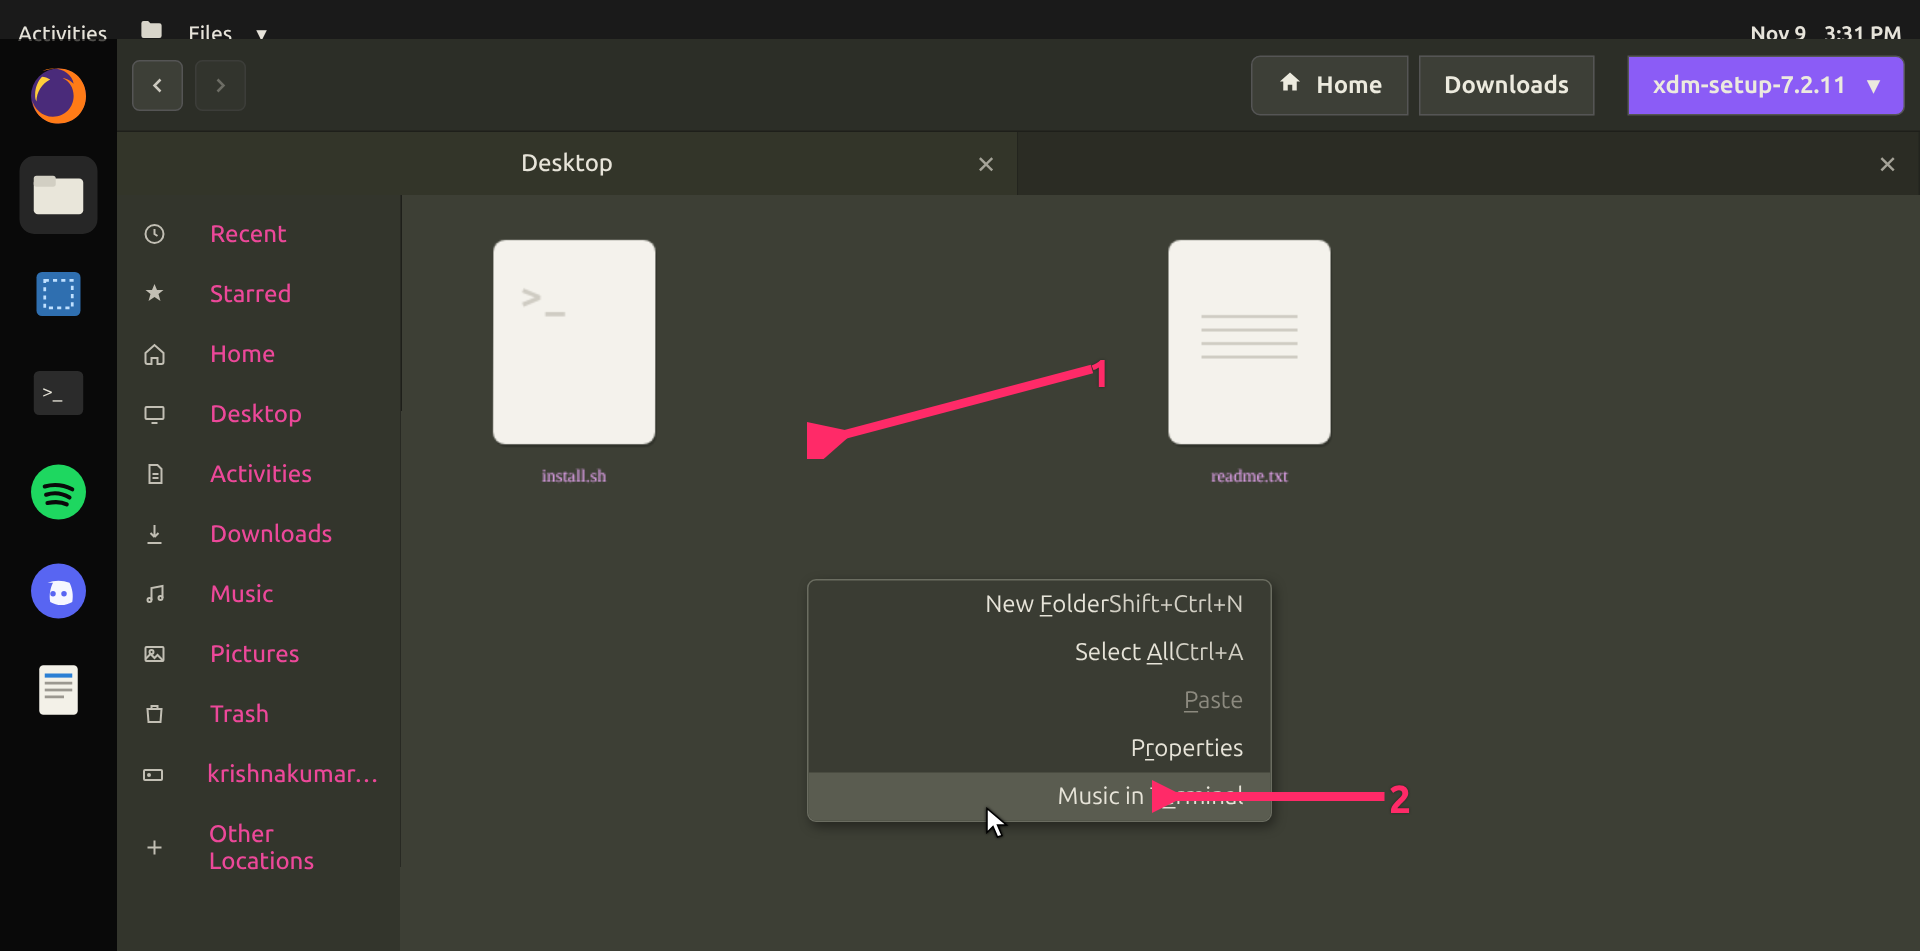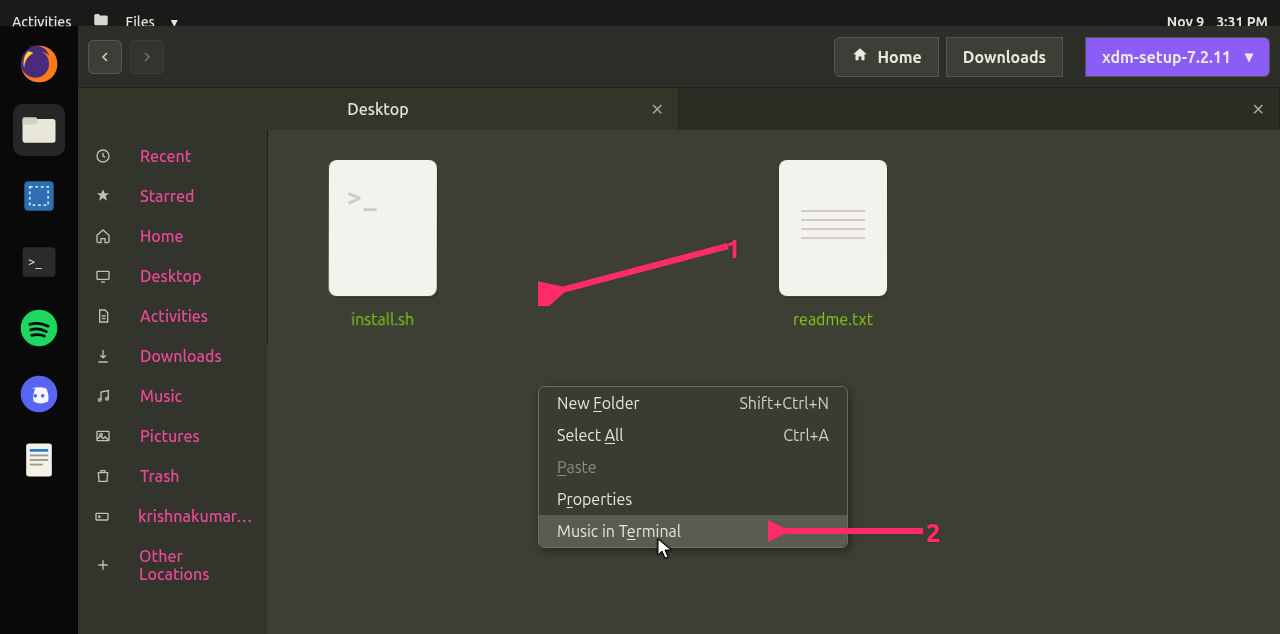--- a/index.html
+++ b/index.html
@@ -44,25 +44,25 @@
   .sidebar { width: 190px; background: #33352c; border-right: 1px solid #1e1f1a; padding-top: 6px; overflow: hidden; }
   .sb-item { display: flex; align-items: center; gap: 28px; padding: 11px 16px; font-size: 16px; color: #ec4899; font-weight: 500; }
   .sb-item .ic { width: 18px; height: 18px; display: flex; align-items: center; justify-content: center; color: #c2bfb4; }
 
   .content { flex: 1; background: #3d3f35; position: relative; padding: 30px 40px; display: flex; gap: 260px; align-items: flex-start; transform: perspective(2000px) rotateX(0.5deg); transform-origin: top; }
   .fileitem { display: flex; flex-direction: column; align-items: center; gap: 14px; width: 150px; }
   .fileicon { width: 108px; height: 136px; background: #f4f2ec; border-radius: 8px; box-shadow: 1px 2px 0 rgba(0,0,0,0.2); position: relative; display:flex; align-items:center; justify-content:center; }
   .fileicon.sh::before { content: ">_"; position: absolute; top: 22px; left: 18px; color: #cfccc3; font-size: 26px; font-weight: 700; letter-spacing: 2px; }
   .fileicon.txt::before { content: ""; position: absolute; top: 50px; left: 22px; right: 22px; height: 36px;
       background: repeating-linear-gradient(to bottom, #cfccc3 0 2px, transparent 2px 9px); }
-  .filelabel { font-size: 16px; color: #84cc16; }
+  .filelabel { font-size: 12px; color: #f0abfc; font-family: Liberation Serif, serif; }
 
   
   .ctxmenu { position: absolute; left: 460px; top: 360px; width: 310px; background: #3a3c33; border: 1px solid #6b6d61; border-radius: 6px; overflow: hidden; box-shadow: 2px 3px 8px rgba(0,0,0,0.4); }
-  .ctxitem { display: flex; justify-content: space-between; align-items: center; padding: 7px 18px; font-size: 16px; color: #e7e4d9; }
+  .ctxitem { display: flex; justify-content: flex-end; align-items: center; padding: 7px 18px; font-size: 16px; color: #e7e4d9; }
   .ctxitem.disabled { color: #8c8a7f; }
   .ctxitem.hover { background: #5a5c50; }
   .ctxitem .u { text-decoration: underline; text-underline-offset: 2px; }
   .ctxitem .short { color: #d2cfc4; font-size: 16px; }
 
   
   .arrow { position: absolute; pointer-events: none; }
   .anum { position: absolute; font-size: 26px; font-weight: 800; color: #ff2a68; pointer-events: none; text-shadow: 0 0 2px rgba(0,0,0,0.4); }
 
   

